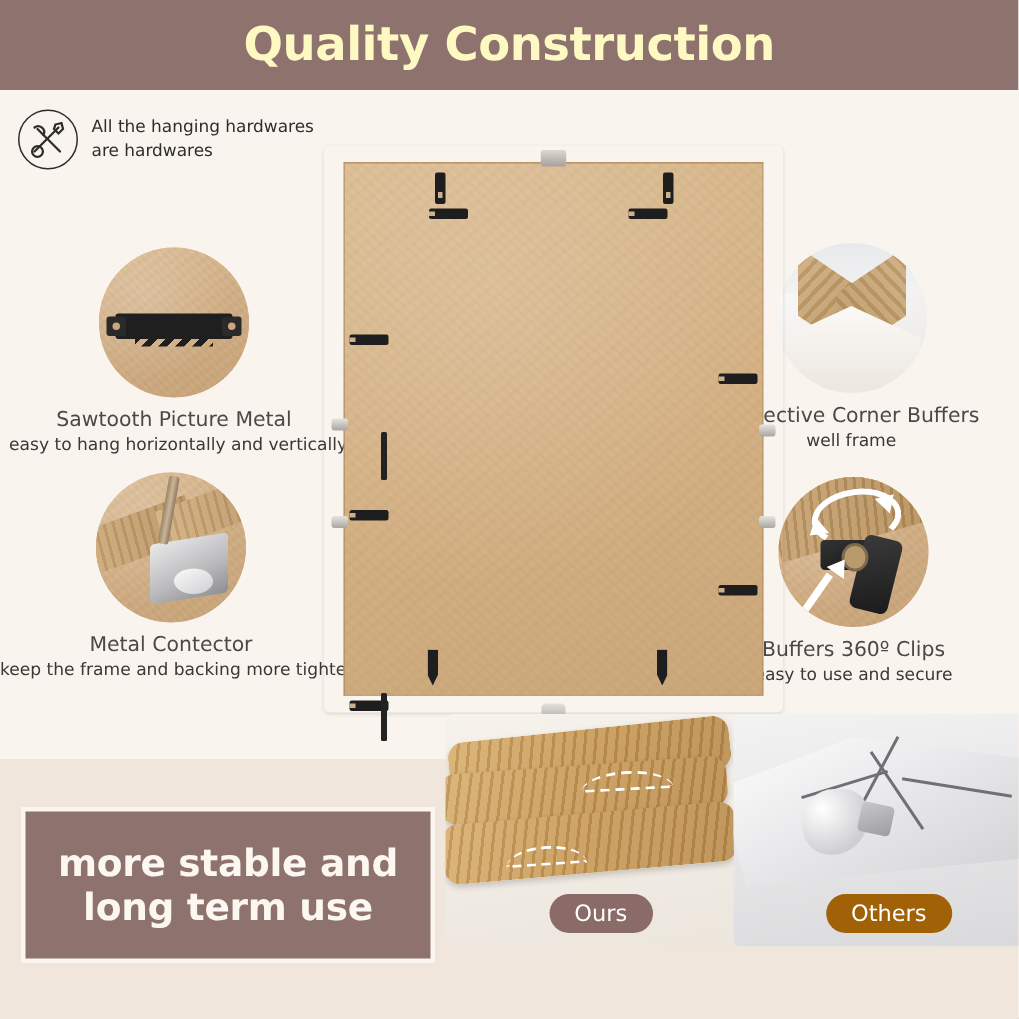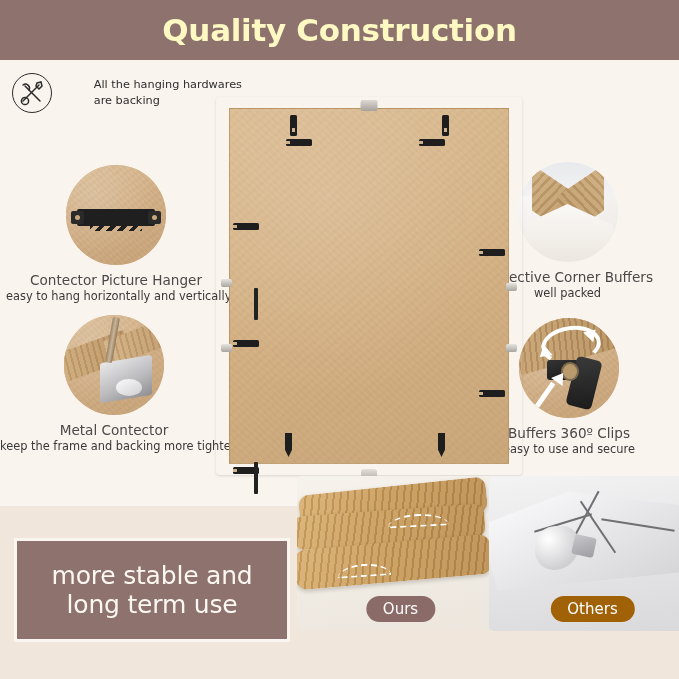--- a/index.html
+++ b/index.html
@@ -32,21 +32,21 @@
     background:#faf4ef;
   }
   .bottom-section{
     position:absolute;left:0;top:506px;width:679px;height:173px;
     background:#f0e6dc;
   }
 
   
   .hw-note{
     position:absolute;left:12px;top:70px;width:230px;height:46px;
-    display:flex;align-items:center;gap:9px;justify-content:space-between;
+    display:flex;align-items:center;gap:9px;
   }
   .hw-icon{
     width:38px;height:38px;border-radius:50%;
     border:1.6px solid #2c2c2c;flex:0 0 38px;
     position:relative;
   }
   .hw-text{
     font-size:11.3px;color:#2d2d2d;line-height:1.45;
     font-family:"DejaVu Sans", sans-serif;
   }
@@ -216,21 +216,21 @@
     width:16px;height:10px;background:linear-gradient(180deg,#e3e0db,#b5b2ad);border-radius:3px;}
 
   
   .banner{
     position:absolute;left:14px;top:538px;width:270px;height:98px;
     background:#8d726e;border:3px solid #fbf5f0;
     display:flex;align-items:center;justify-content:center;
   }
   .banner-text{
     color:#fdf7f2;font-size:25px;line-height:1.18;text-align:center;
-    font-family:"DejaVu Sans", sans-serif;letter-spacing:-.2px;
+    font-family:"DejaVu Sans", sans-serif;letter-spacing:-.2px;font-weight:bold;
   }
 
   
   .comp{position:absolute;top:476px;width:185px;height:155px;border-radius:5px;overflow:hidden;padding-left:22px;}
   .comp-ours{left:297px;}
   .comp-others{left:489px;}
   .ours-bg{position:absolute;inset:0;background:linear-gradient(170deg,#f6f2ec,#ece6dd);}
   .others-bg{position:absolute;inset:0;background:linear-gradient(170deg,#f3f3f4,#d9d9db);}
 
   .plank{
@@ -284,34 +284,34 @@
           <line x1="10" y1="27" x2="26" y2="11"></line>
           <line x1="27" y1="27" x2="12" y2="12"></line>
           <path d="M24 9 l4 -1 1 4 -3 3 -3 -3z"></path>
           <circle cx="12" cy="27" r="3.6"></circle>
           <path d="M10 11 a4 4 0 0 1 6 5"></path>
         </g>
       </svg>
     </div>
     <div class="hw-text">
       <div>All the hanging hardwares</div>
-      <div>are backing</div>
+      <div>are hardwares</div>
     </div>
   </div>
 
   <div class="feature" style="left:6px;top:165px;width:220px;">
     <div class="circle" style="width:100px;height:100px;">
       <div class="kraft"></div>
       <div class="sawtooth"></div>
       <div class="saw-end" style="left:5px;"></div>
       <div class="saw-end" style="right:5px;"></div>
       <div class="saw-hole" style="left:9px;"></div>
       <div class="saw-hole" style="right:9px;"></div>
     </div>
-    <div class="feat-title">Contector Picture Hanger</div>
+    <div class="feat-title">Sawtooth Picture Metal</div>
     <div class="feat-sub">easy to hang horizontally and vertically</div>
   </div>
 
   <div class="feature" style="left:0px;top:315px;width:228px;">
     <div class="circle" style="width:100px;height:100px;">
       <div class="kraft"></div>
       <div class="wood-strip"></div>
       <div class="wood-strip2"></div>
       <div class="bracket"></div>
       <div class="bracket-hole"></div>
@@ -323,21 +323,21 @@
 
   <div class="feature" style="right:4px;top:162px;width:215px;">
     <div class="circle" style="width:100px;height:100px;background:#f4f2ef;">
       <div class="whitefoam"></div>
       <div class="cb-top"></div>
       <div class="cb-wedge-l"></div>
       <div class="cb-wedge-r"></div>
       <div class="cb-foam"></div>
     </div>
     <div class="feat-title">Protective Corner Buffers</div>
-    <div class="feat-sub">well packed</div>
+    <div class="feat-sub">well frame</div>
   </div>
 
   <div class="feature" style="right:10px;top:318px;width:200px;">
     <div class="circle" style="width:100px;height:100px;">
       <div class="kraft"></div>
       <div class="wood-diag"></div>
       <div class="clip-plate"></div>
       <div class="clip-body"></div>
       <div class="clip-pivot"></div>
       <div class="arrow-rot"></div>

